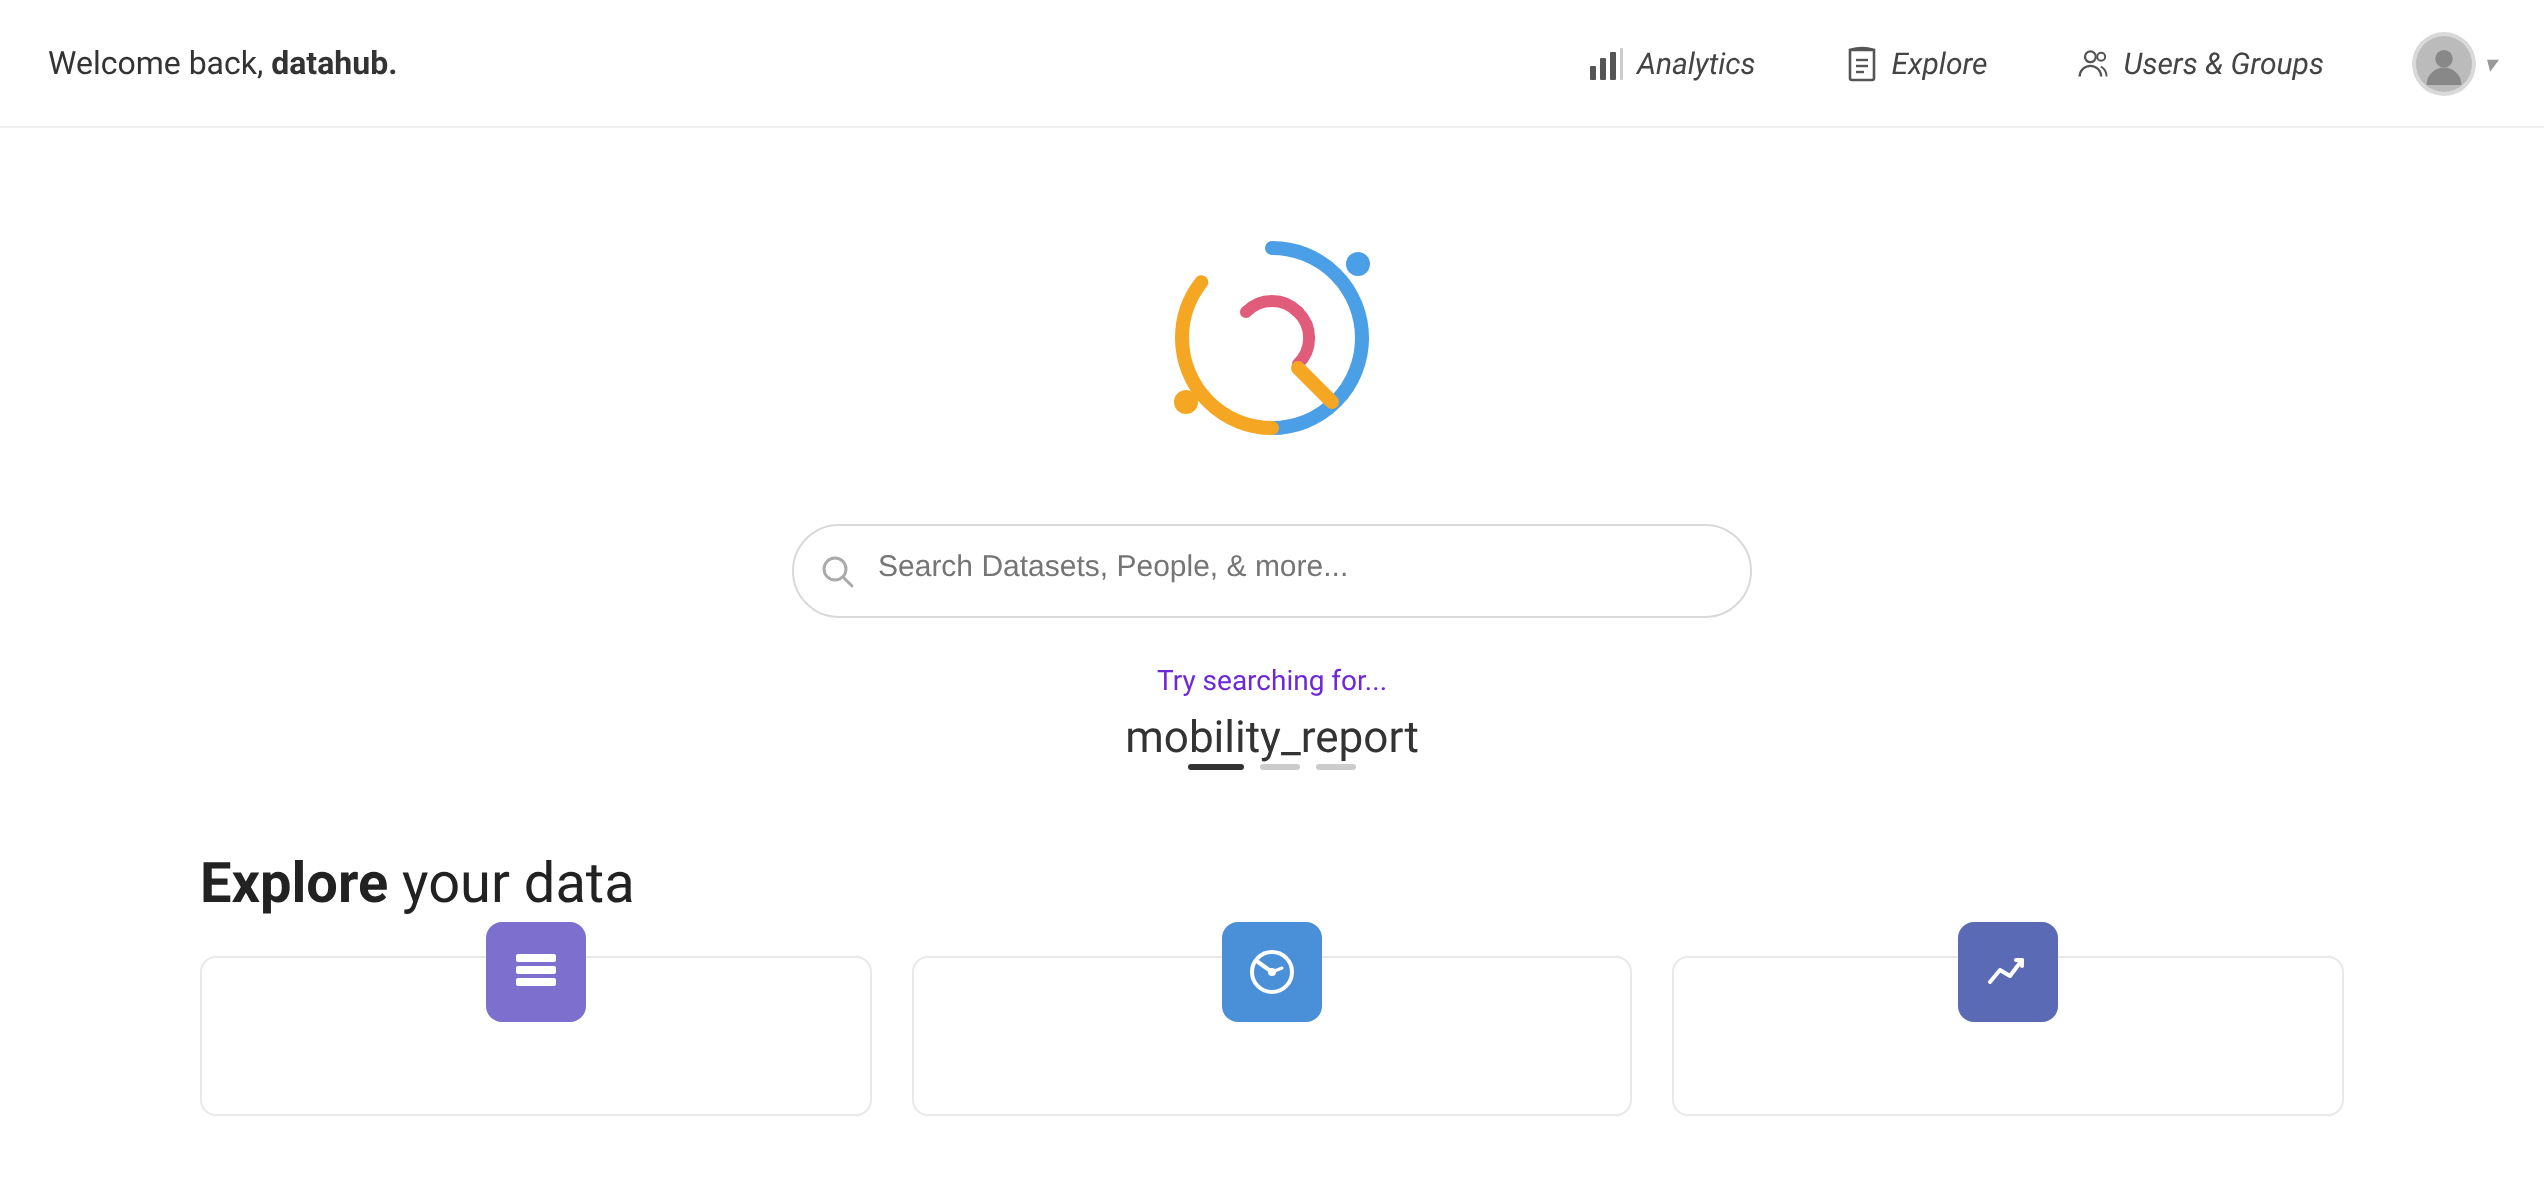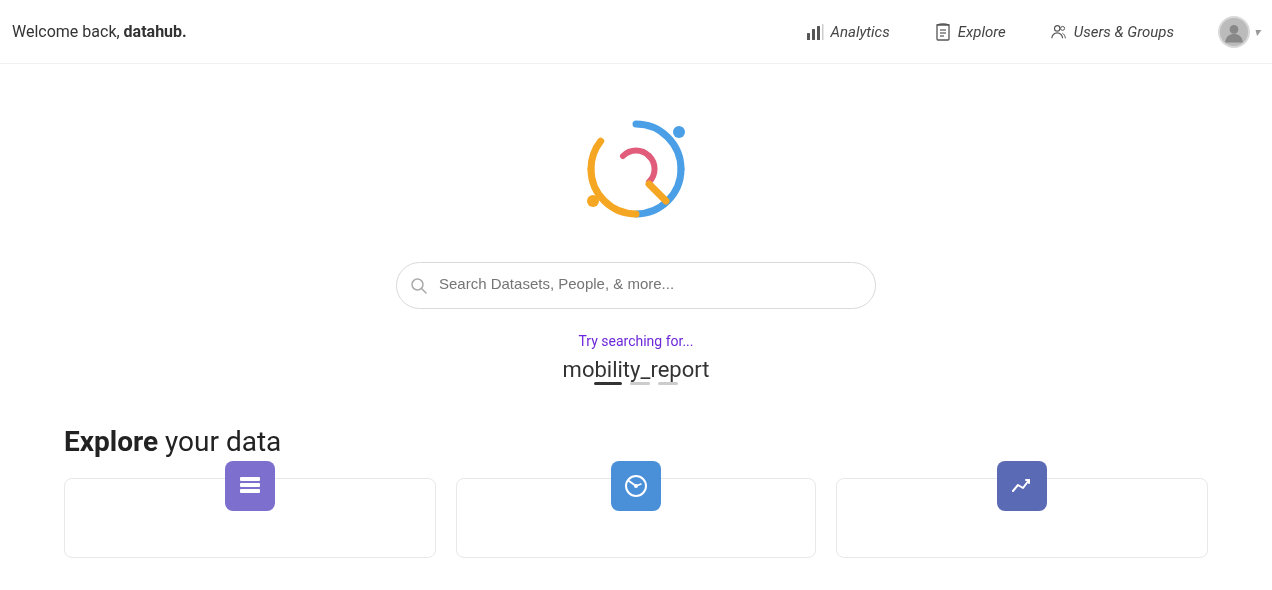--- a/index.html
+++ b/index.html
@@ -14,21 +14,21 @@
       width: 1272px;
       height: 590px;
       overflow: hidden;
     }
 
     
     .header {
       display: flex;
       align-items: center;
       justify-content: space-between;
-      padding: 0 12px;
+      padding: 0 24px;
       height: 64px;
       border-bottom: 1px solid #f0f0f0;
     }
 
     .header-left {
       font-size: 16px;
       color: #333;
     }
 
     .header-left span {
@@ -170,21 +170,21 @@
     }
 
     .dot.inactive {
       width: 20px;
       background: #ccc;
     }
 
     
     .explore-section {
       width: 100%;
-      padding: 0 64px;
+      padding: 0 100px;
     }
 
     .explore-title {
       font-size: 28px;
       color: #222;
       margin-bottom: 20px;
     }
 
     .explore-title span.explore {
       font-weight: 700;

